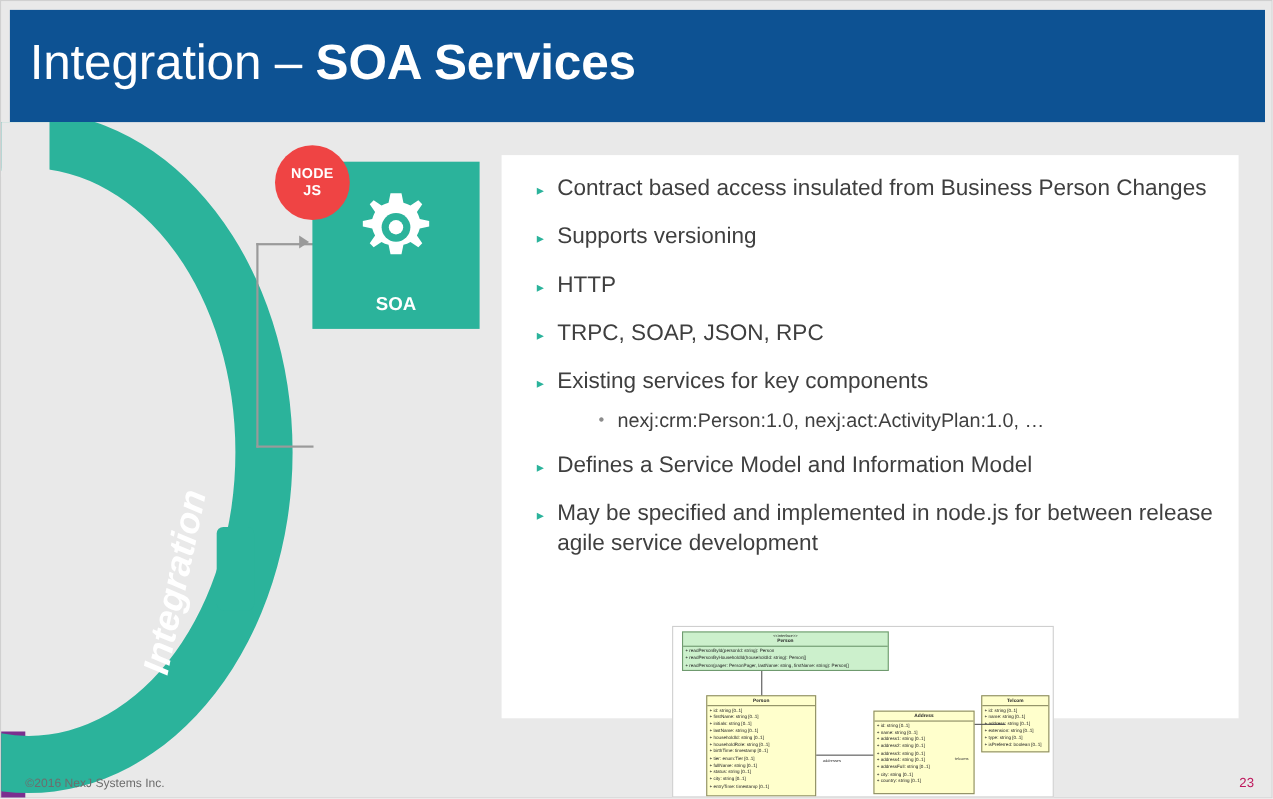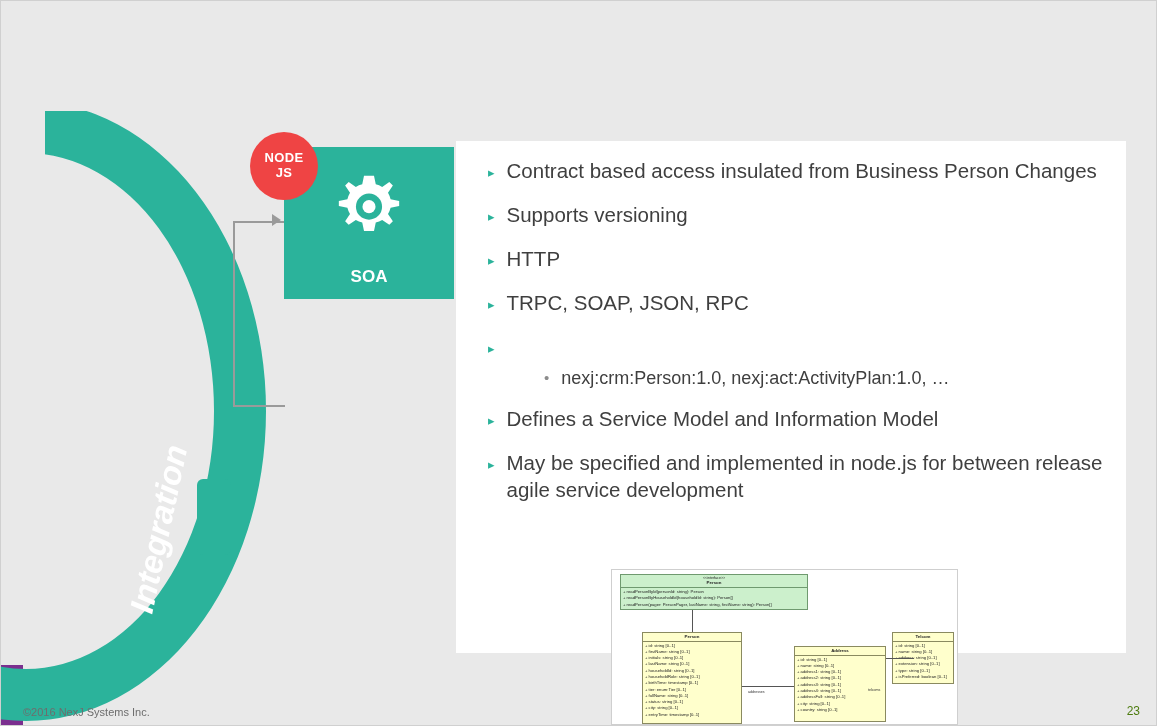--- a/index.html
+++ b/index.html
@@ -112,21 +112,21 @@
     display: flex;
     align-items: center;
     justify-content: center;
   }
 
   
   .soa-tile {
     position: absolute;
     left: 283px;
     top: 146px;
-    width: 170px;
+    width: 152px;
     height: 152px;
     background: #2bb39b;
   }
   .soa-gear {
     position: absolute;
     left: 50%;
     top: 24px;
     transform: translateX(-50%);
   }
   .soa-label {
@@ -299,28 +299,33 @@
     left: 22px;
     bottom: 7px;
     font-size: 11px;
     color: #6d6d6d;
   }
   .footer-page {
     position: absolute;
     right: 16px;
     bottom: 7px;
     font-size: 12px;
-    color: #4d7c0f;
+    color: #be185d;
   }
 </style>
 </head>
 <body>
 
 <div class="slide">
 
+  <div class="title-bar">
+    <div class="title-text">
+      <span>Integration – </span><b>SOA Services</b>
+    </div>
+  </div>
 
   <div class="corner-purple"></div>
   <div class="corner-purple2"></div>
 
   <div class="ring-wrap">
     <div class="ring"></div>
     <div class="ring-notch"></div>
     <div class="ring-tab"></div>
     <div class="ring-label">Integration</div>
   </div>
@@ -365,20 +370,21 @@
         <span class="btext">HTTP</span>
       </div>
 
       <div class="bullet">
         <span class="marker">▸</span>
         <span class="btext">TRPC, SOAP, JSON, RPC</span>
       </div>
 
       <div class="bullet">
         <span class="marker">▸</span>
+        <span class="btext">Existing services for key components</span>
       </div>
 
       <div class="subbullet">
         <span class="marker">•</span>
         <span class="btext">nexj:crm:Person:1.0, nexj:act:ActivityPlan:1.0, …</span>
       </div>
 
       <div class="bullet">
         <span class="marker">▸</span>
         <span class="btext">Defines a Service Model and Information Model</span>

